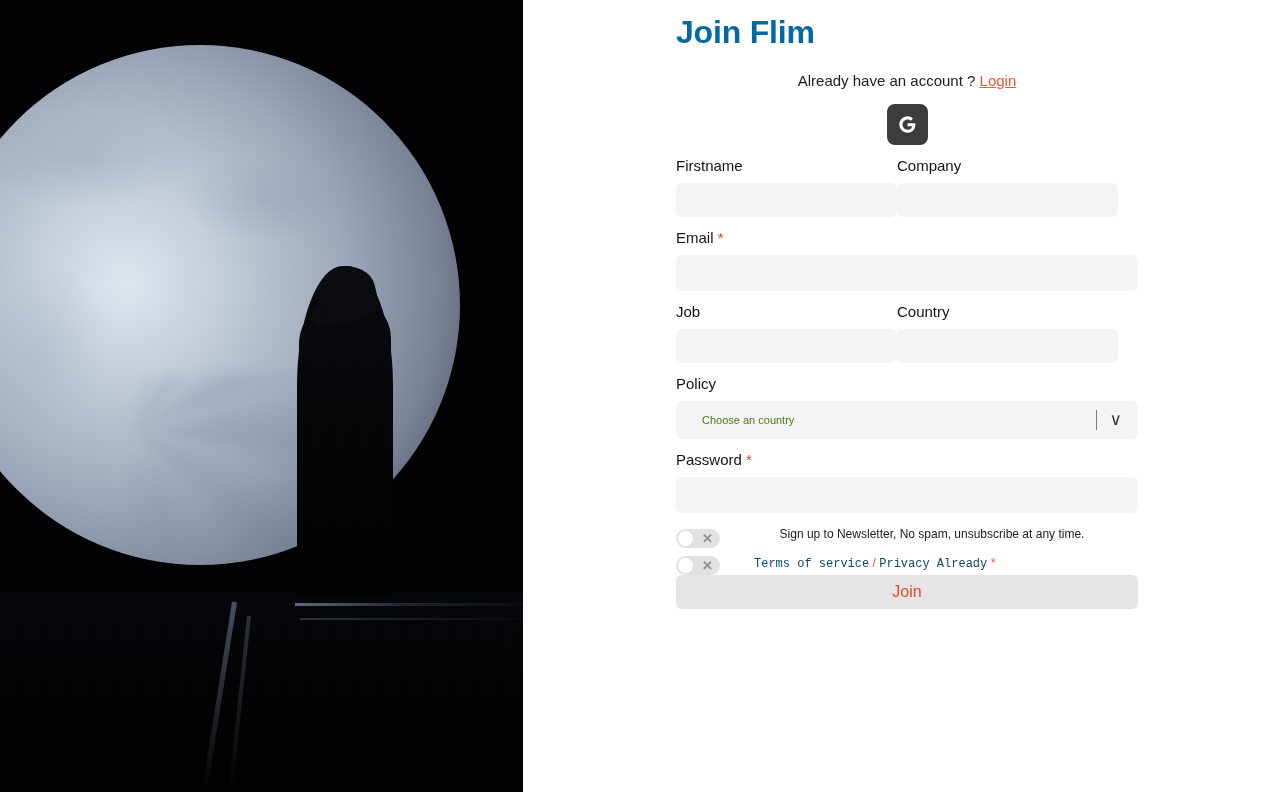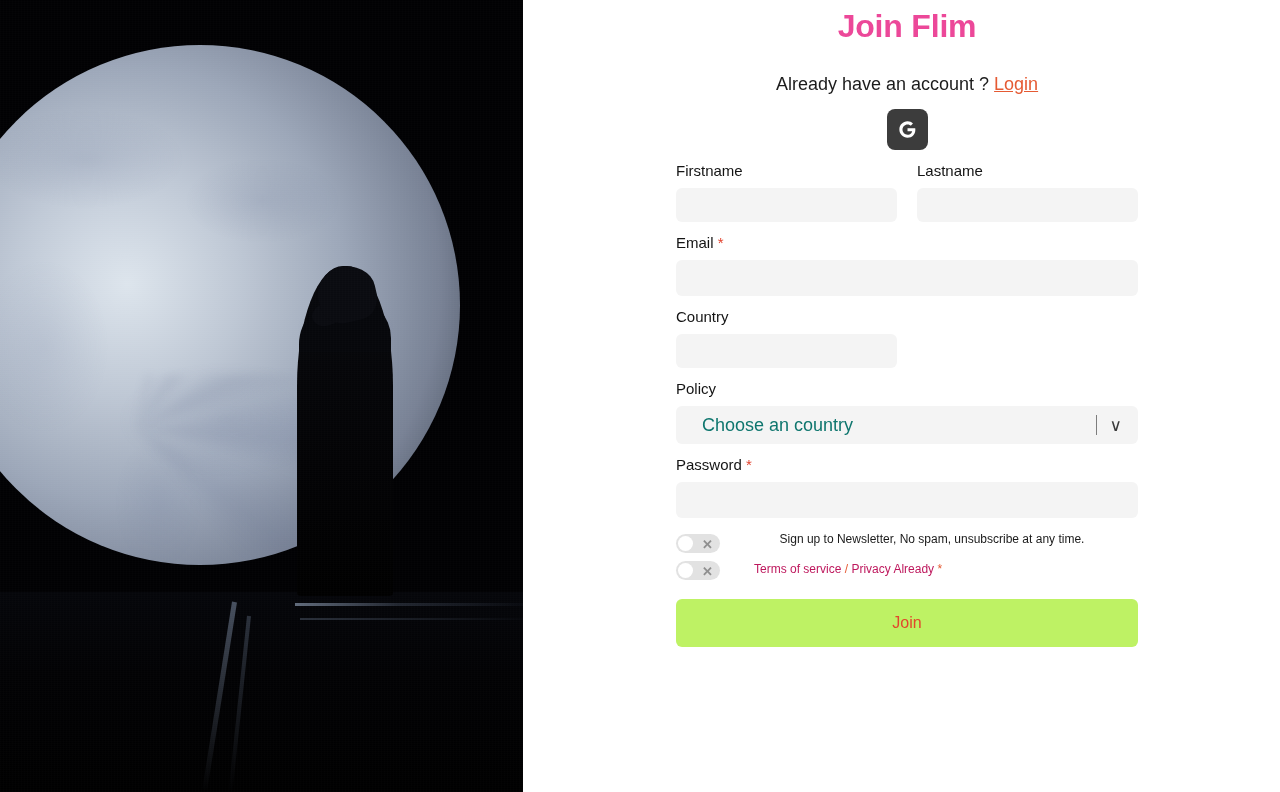--- a/index.html
+++ b/index.html
@@ -126,51 +126,51 @@
   .form-inner {
     position:absolute;
     left:153px;          
     top:0;
     width:462px;
   }
 
   .title {
     font-size:32px;
     font-weight:bold;
-    color:#ec4899;
-    text-align:center;
+    color:#0369a1;
+    text-align:left;
     letter-spacing:-0.2px;
     line-height:1.0;
-    padding-top:10px;
+    padding-top:16px;
   }
   .sub-block {
     text-align:center;
-    margin-top:32px;
-    font-size:18px;
+    margin-top:24px;
+    font-size:15px;
     color:#1c1c1c;
     line-height:1.18;
   }
   .login-link {
     color:#e55a33;
     text-decoration:underline;
     cursor:pointer;
   }
   .or-line { display:block; margin-top:1px; }
 
   .google-wrap { display:flex; justify-content:center; margin-top:14px; }
   .google-btn {
     width:41px; height:41px;
     background:#3c3c3c;
     border-radius:8px;
     display:flex; align-items:center; justify-content:center;
     cursor:pointer; border:none;
   }
   .google-btn svg { display:block; }
 
-  .field-row { display:flex; gap:20px; }
+  .field-row { display:flex; }
   .field { margin-top:12px; }
   .field.half { width:221px; }
   .field.full { width:462px; }
 
   .field-label {
     font-size:15px;
     color:#141414;
     line-height:1.2;
     margin-bottom:8px;
     display:block;
@@ -196,22 +196,22 @@
     height:38px;
     background:#f4f4f4;
     border-radius:6px;
     display:flex;
     align-items:center;
     padding:0 16px 0 26px;
     cursor:pointer;
     position:relative;
   }
   .select-value {
-    font-size:18px;
-    color:#0f766e;
+    font-size:11px;
+    color:#4d7c0f;
     flex:1 1 auto;
   }
   .select-sep {
     width:1px; height:20px;
     background:#7d7d7d;
     margin-right:13px;
   }
   .select-caret {
     font-size:17px;
     color:#3a3a3a;
@@ -255,28 +255,27 @@
     color:#1a1a1a;
     text-align:center;
     line-height:1.25;
     padding-left:6px;
   }
   .toggle-text.legal {
     color:#e55a33;
     text-align:left;
     padding-left:34px;
   }
-  .legal-link { color:#be185d; cursor:pointer; }
+  .legal-link { color:#0c4a6e; cursor:pointer;font-family:Liberation Mono, monospace; }
   .legal-sep { color:#e55a33; }
 
   .join-btn {
     width:462px;
-    height:48px;
-    margin-top:19px;
-    background:#bef264;
+    height:34px;
+    background:#e5e5e5;
     border:none;
     border-radius:6px;
     color:#e2482c;
     font-size:16px;
     font-family:"Liberation Sans", sans-serif;
     cursor:pointer;
     display:flex; align-items:center; justify-content:center;
   }
 </style>
 </head>
@@ -319,35 +318,39 @@
           </span>
         </button>
       </div>
 
       <div class="field-row">
         <div class="field half">
           <span class="field-label">Firstname</span>
           <input class="input-box" type="text" placeholder="" style="">
         </div>
         <div class="field half">
-          <span class="field-label">Lastname</span>
+          <span class="field-label">Company</span>
           <input class="input-box" type="text" placeholder="" style="">
         </div>
       </div>
 
       <div class="field full">
         <span class="field-label">
           <span>Email</span>
           <span class="req">*</span>
         </span>
         <input class="input-box tall" type="email" placeholder="" style="">
       </div>
 
       <div class="field-row">
         <div class="field half">
+          <span class="field-label">Job</span>
+          <input class="input-box" type="text" placeholder="" style="">
+        </div>
+        <div class="field half">
           <span class="field-label">Country</span>
           <input class="input-box" type="text" placeholder="" style="">
         </div>
       </div>
 
       <div class="field full">
         <span class="field-label">Policy</span>
         <div class="select-box">
           <span class="select-value">Choose an country</span>
           <span class="select-sep"></span>

